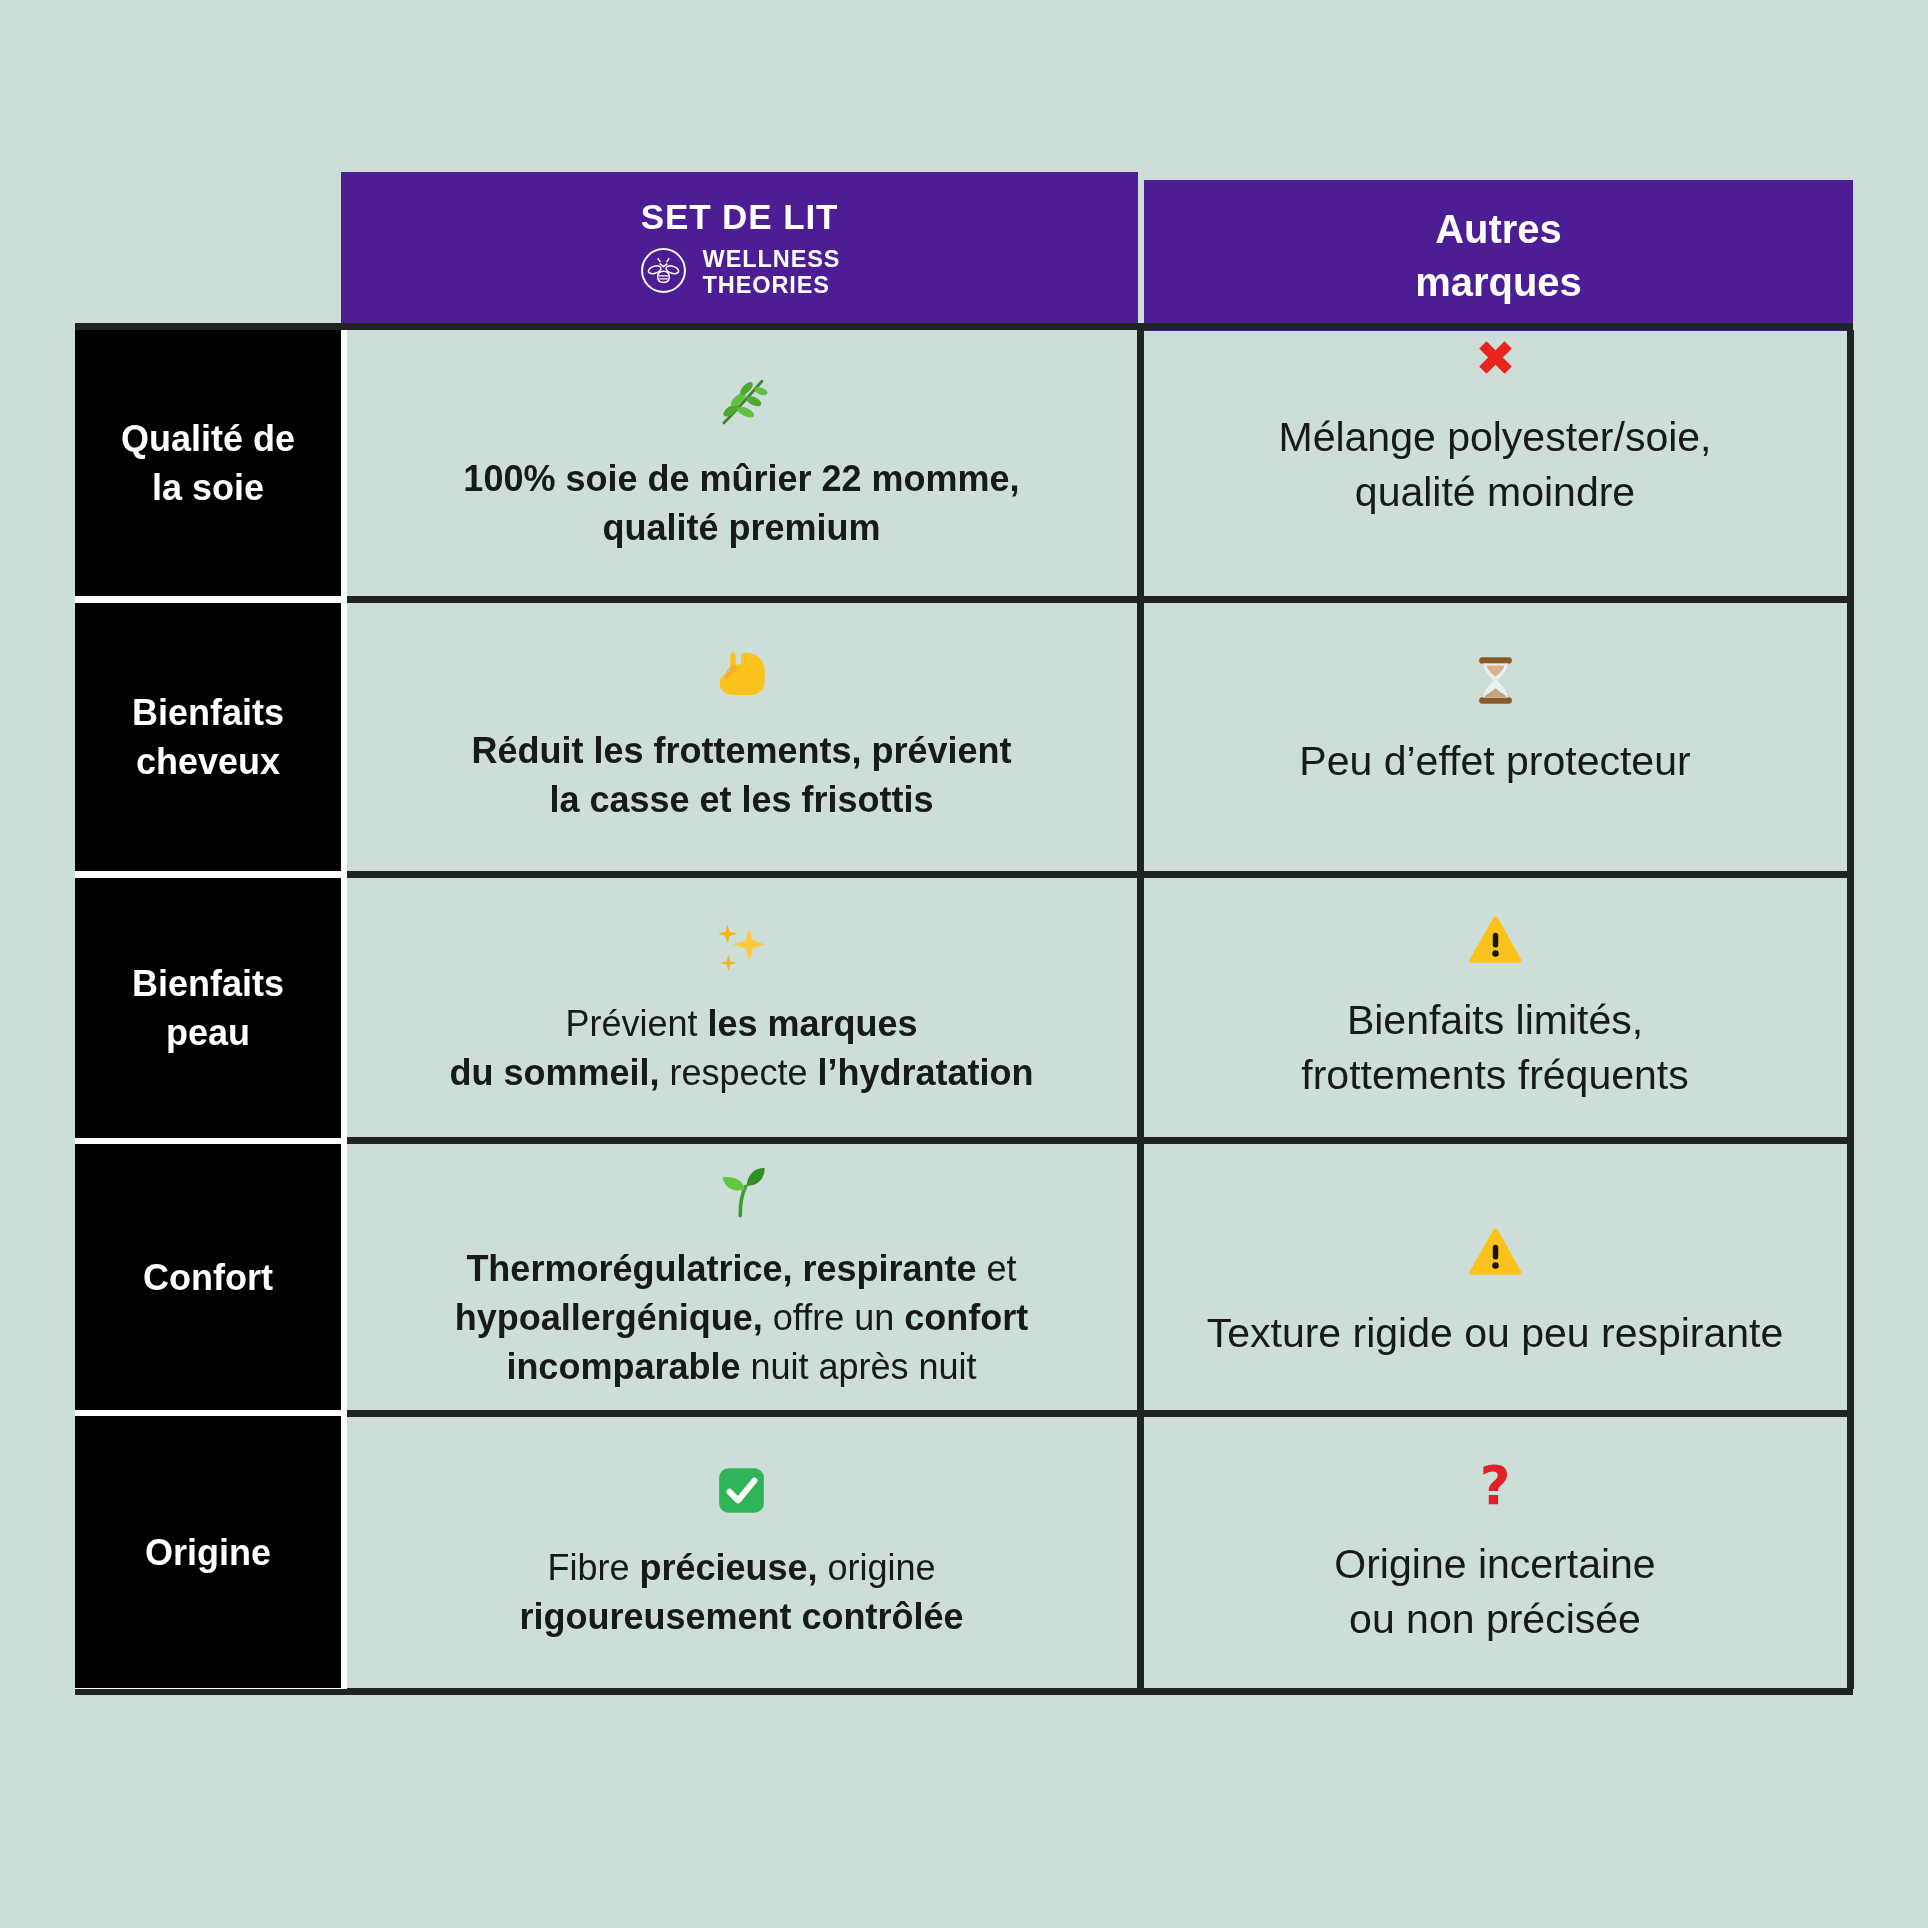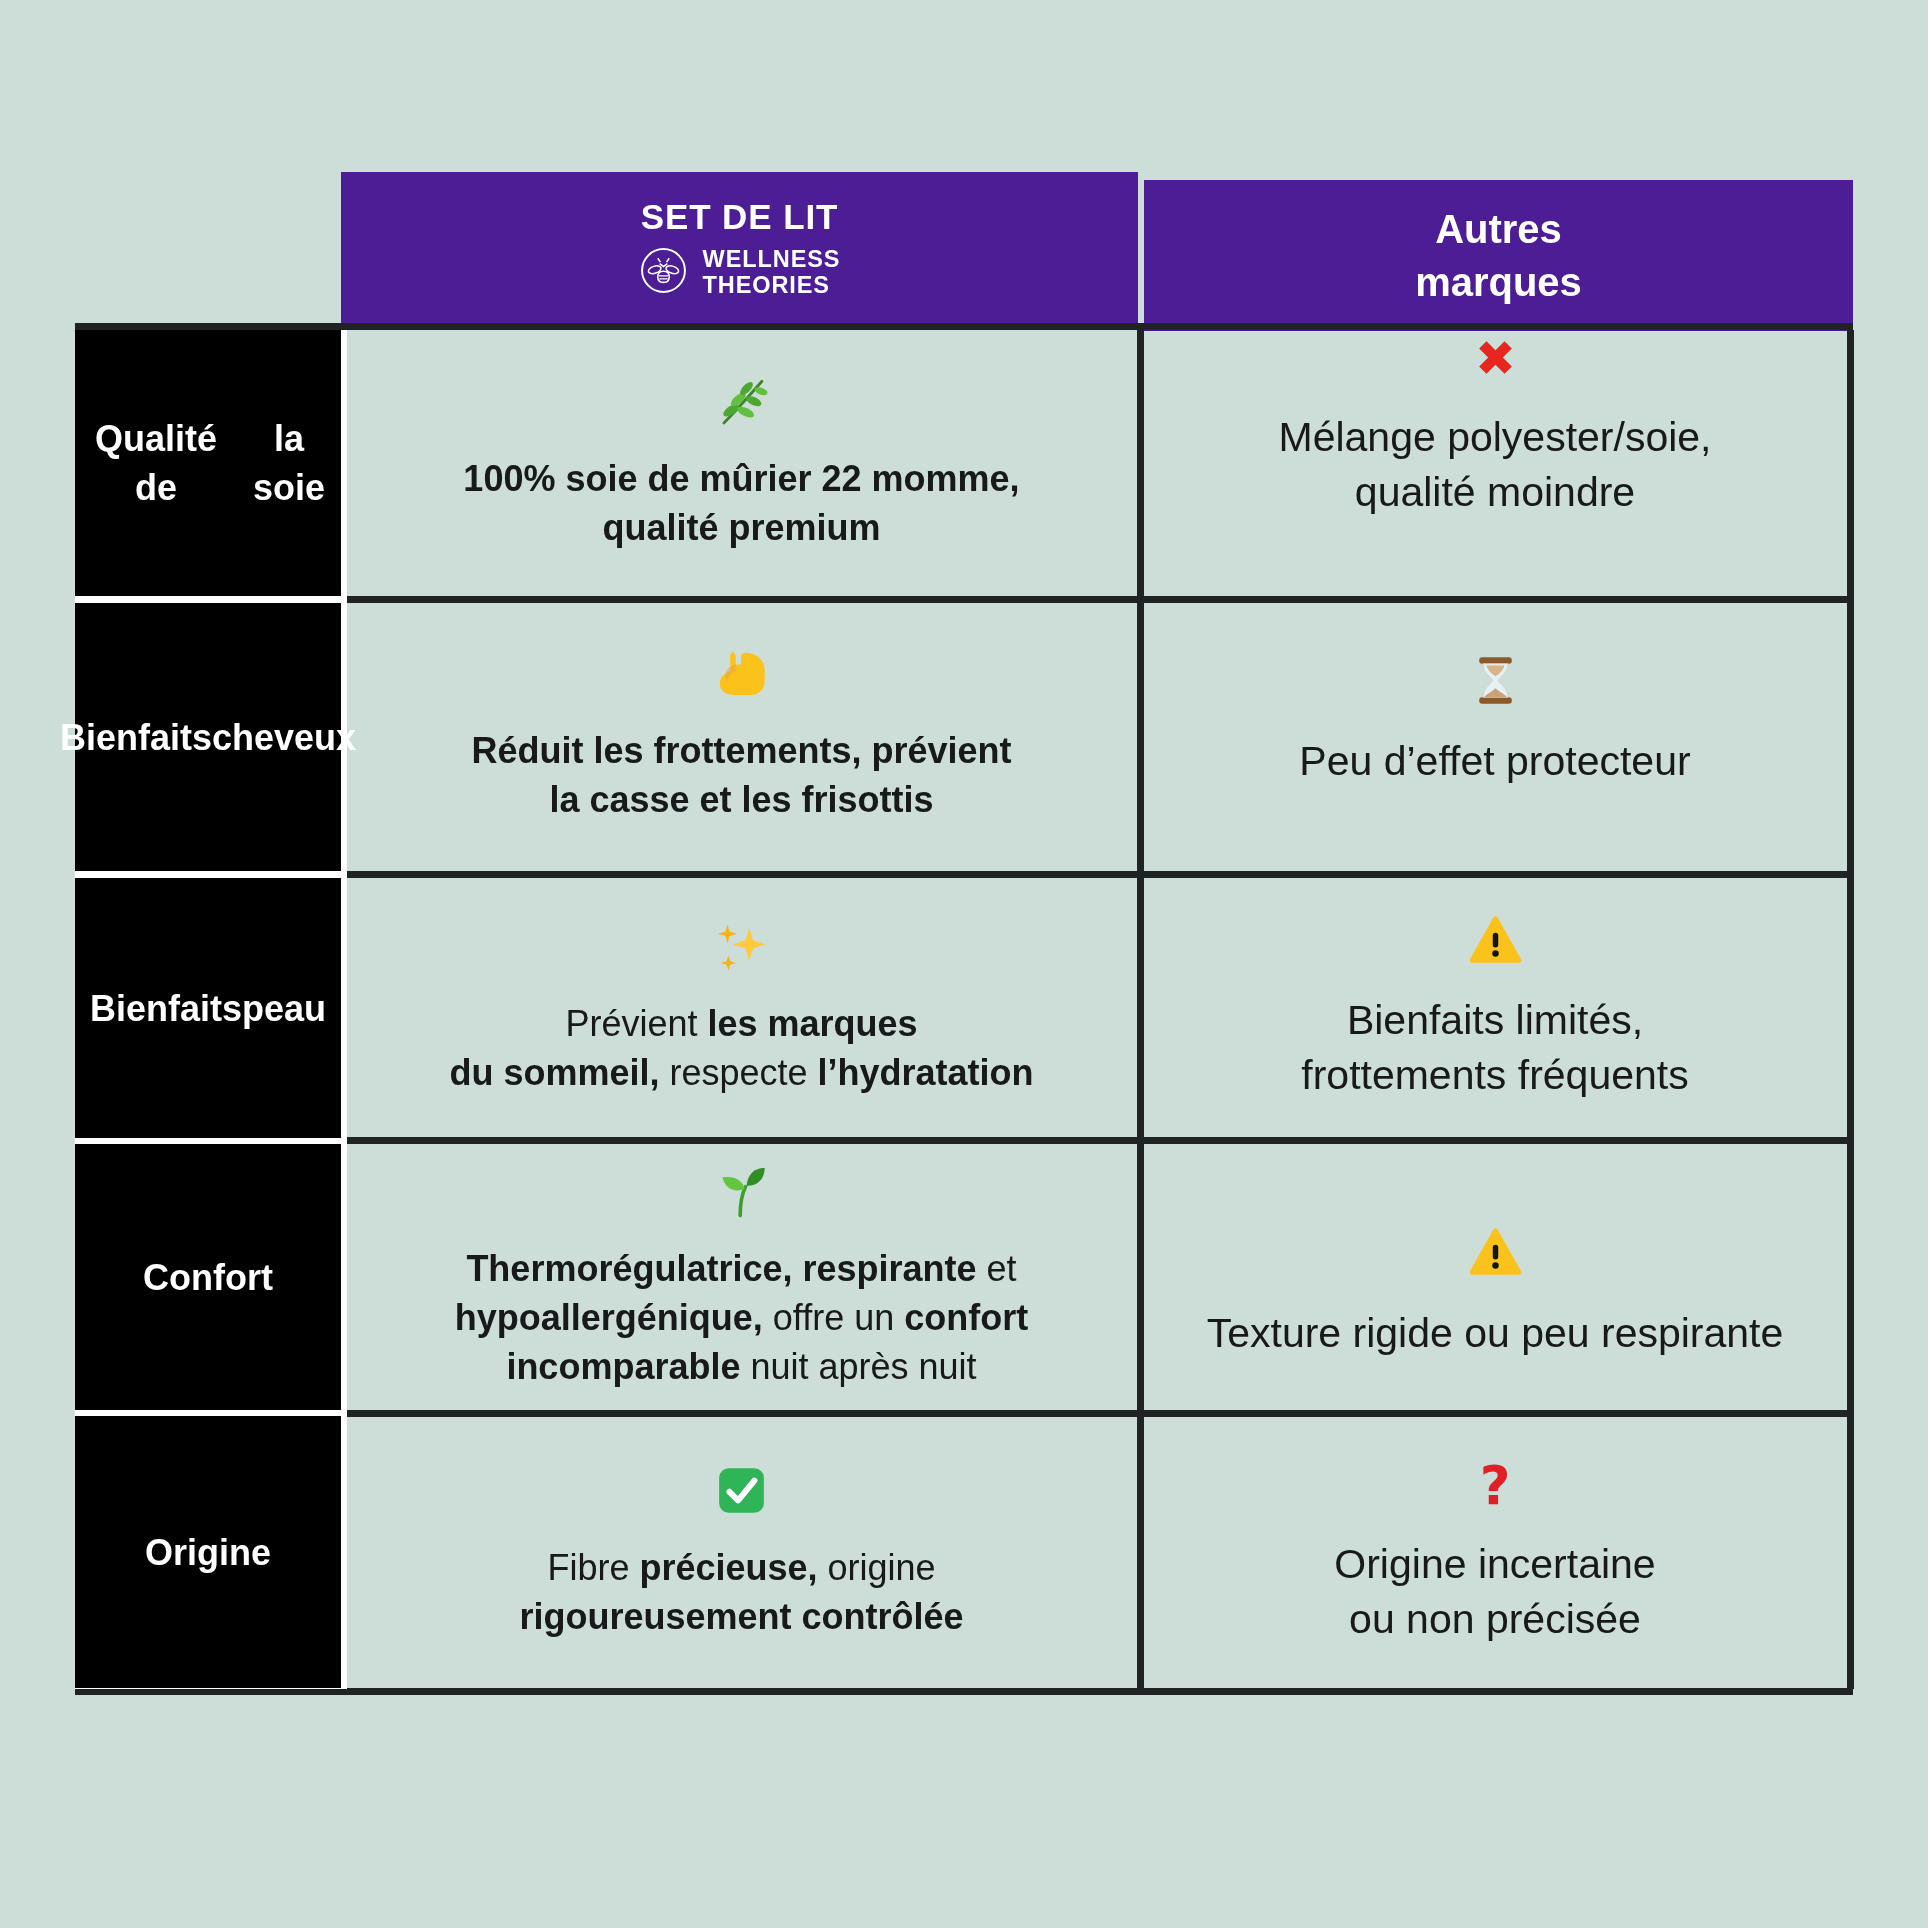--- a/index.html
+++ b/index.html
@@ -9,21 +9,21 @@
   .strip-white{position:absolute;background:#ffffff;}
 
   
   .hdr{position:absolute;background:#4c1d95;color:#fff;display:flex;flex-direction:column;align-items:center;justify-content:center;text-align:center;}
   .hdr-title{font-weight:bold;font-size:35px;letter-spacing:0.9px;margin-bottom:9.4px;}
   .logo-row{display:flex;align-items:center;gap:15px;}
   .logo-text{display:flex;flex-direction:column;align-items:flex-start;text-align:left;font-weight:bold;font-size:23.5px;line-height:26px;letter-spacing:0.9px;}
   .hdr-other{font-weight:bold;font-size:40px;line-height:53px;}
 
   
-  .label-cell{position:absolute;left:75px;width:266px;background:#000;color:#fff;display:flex;align-items:center;justify-content:center;text-align:center;font-weight:bold;font-size:36px;line-height:49px;}
+  .label-cell{position:absolute;left:75px;width:266px;background:#000;color:#fff;display:flex;align-items:center;justify-content:center;text-align:center;font-weight:bold;font-size:36px;line-height:49px;flex-direction:column;}
 
   
   .cell{position:absolute;display:flex;flex-direction:column;align-items:center;justify-content:center;text-align:center;color:#17191a;}
   .cell .icon{display:block;height:58px;margin-bottom:22.6px;line-height:58px;}
   .cell .icon svg{display:block;margin:0 auto;}
   .brand-txt{font-size:36px;line-height:49px;}
   .other-txt{font-size:41px;line-height:55px;font-weight:400;}
   .b{font-weight:bold;}
   .q-glyph{font-size:53px;line-height:58px;font-weight:bold;color:#e01f26;font-family:"DejaVu Sans", sans-serif;}
 </style>

